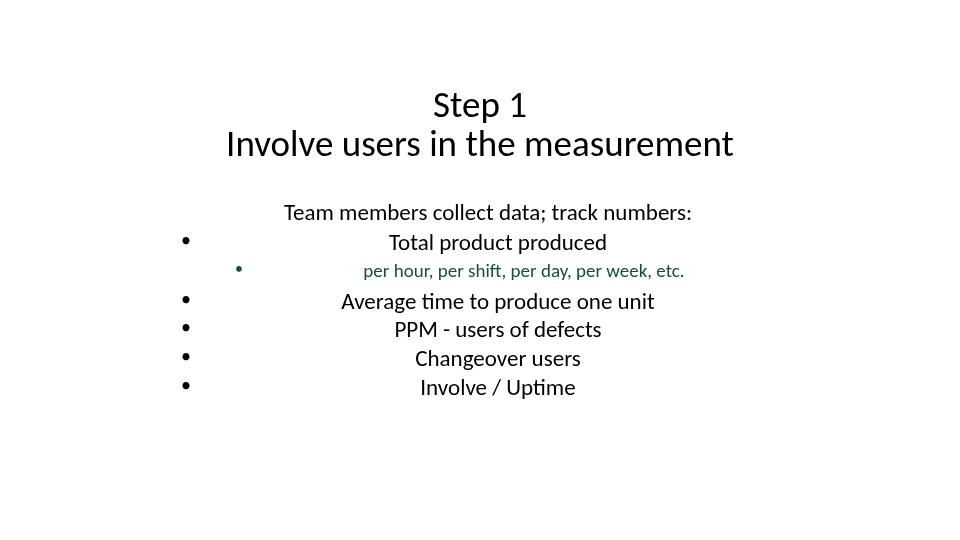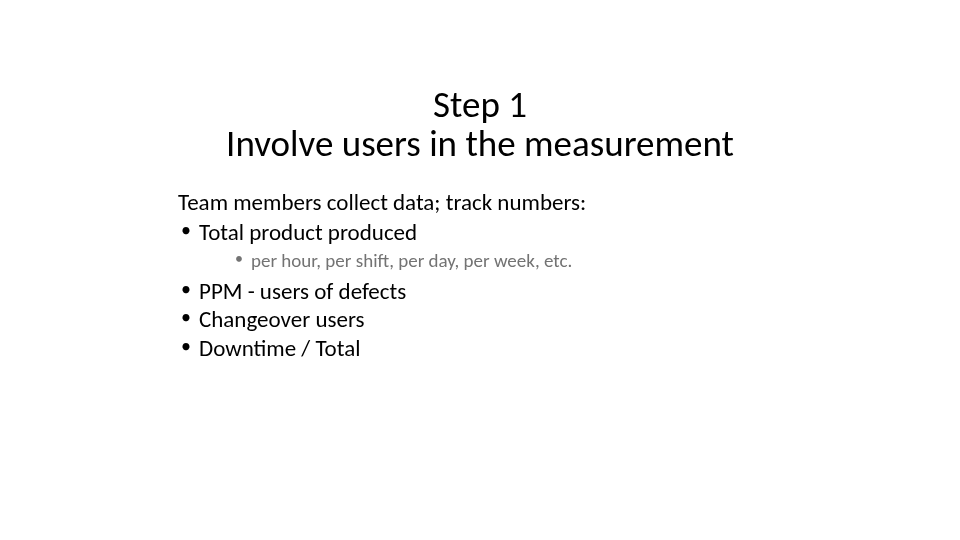--- a/index.html
+++ b/index.html
@@ -26,23 +26,24 @@
     line-height: 1.05;
   }
   .title-line {
     font-size: 37px;
     font-weight: 400;
     color: #000;
     letter-spacing: 0px;
   }
   .body-block {
     position: absolute;
-    top: 188px;
+    top: 198px;
     left: 178px;
     width: 620px;
+    text-align: center;
   }
   .intro {
     font-size: 23px;
     color: #000;
     margin: 0 0 2px 0;
   }
   ul.level1 {
     list-style: none;
     margin: 1px;
     padding: 0;
@@ -61,21 +62,21 @@
     top: 0;
     font-size: 20px;
   }
   ul.level2 {
     list-style: none;
     margin: 2px 0 4px 0;
     padding: 0 0 0 36px;
   }
   ul.level2 > li {
     font-size: 19px;
-    color: #737373;
+    color: #14532d;
     line-height: 1.25;
     padding-left: 16px;
     position: relative;
   }
   ul.level2 > li::before {
     content: "•";
     position: absolute;
     left: 0;
     top: 0;
     font-size: 16px;
@@ -96,24 +97,27 @@
     <ul class="level1">
       <li>
         <span>Total product produced</span>
         <ul class="level2">
           <li>
             <span>per hour, per shift, per day, per week, etc.</span>
           </li>
         </ul>
       </li>
       <li>
+        <span>Average time to produce one unit</span>
+      </li>
+      <li>
         <span>PPM - users of defects</span>
       </li>
       <li>
         <span>Changeover users</span>
       </li>
       <li>
-        <span>Downtime / Total</span>
+        <span>Involve / Uptime</span>
       </li>
     </ul>
   </div>
 
 </div>
 
 </body></html>

